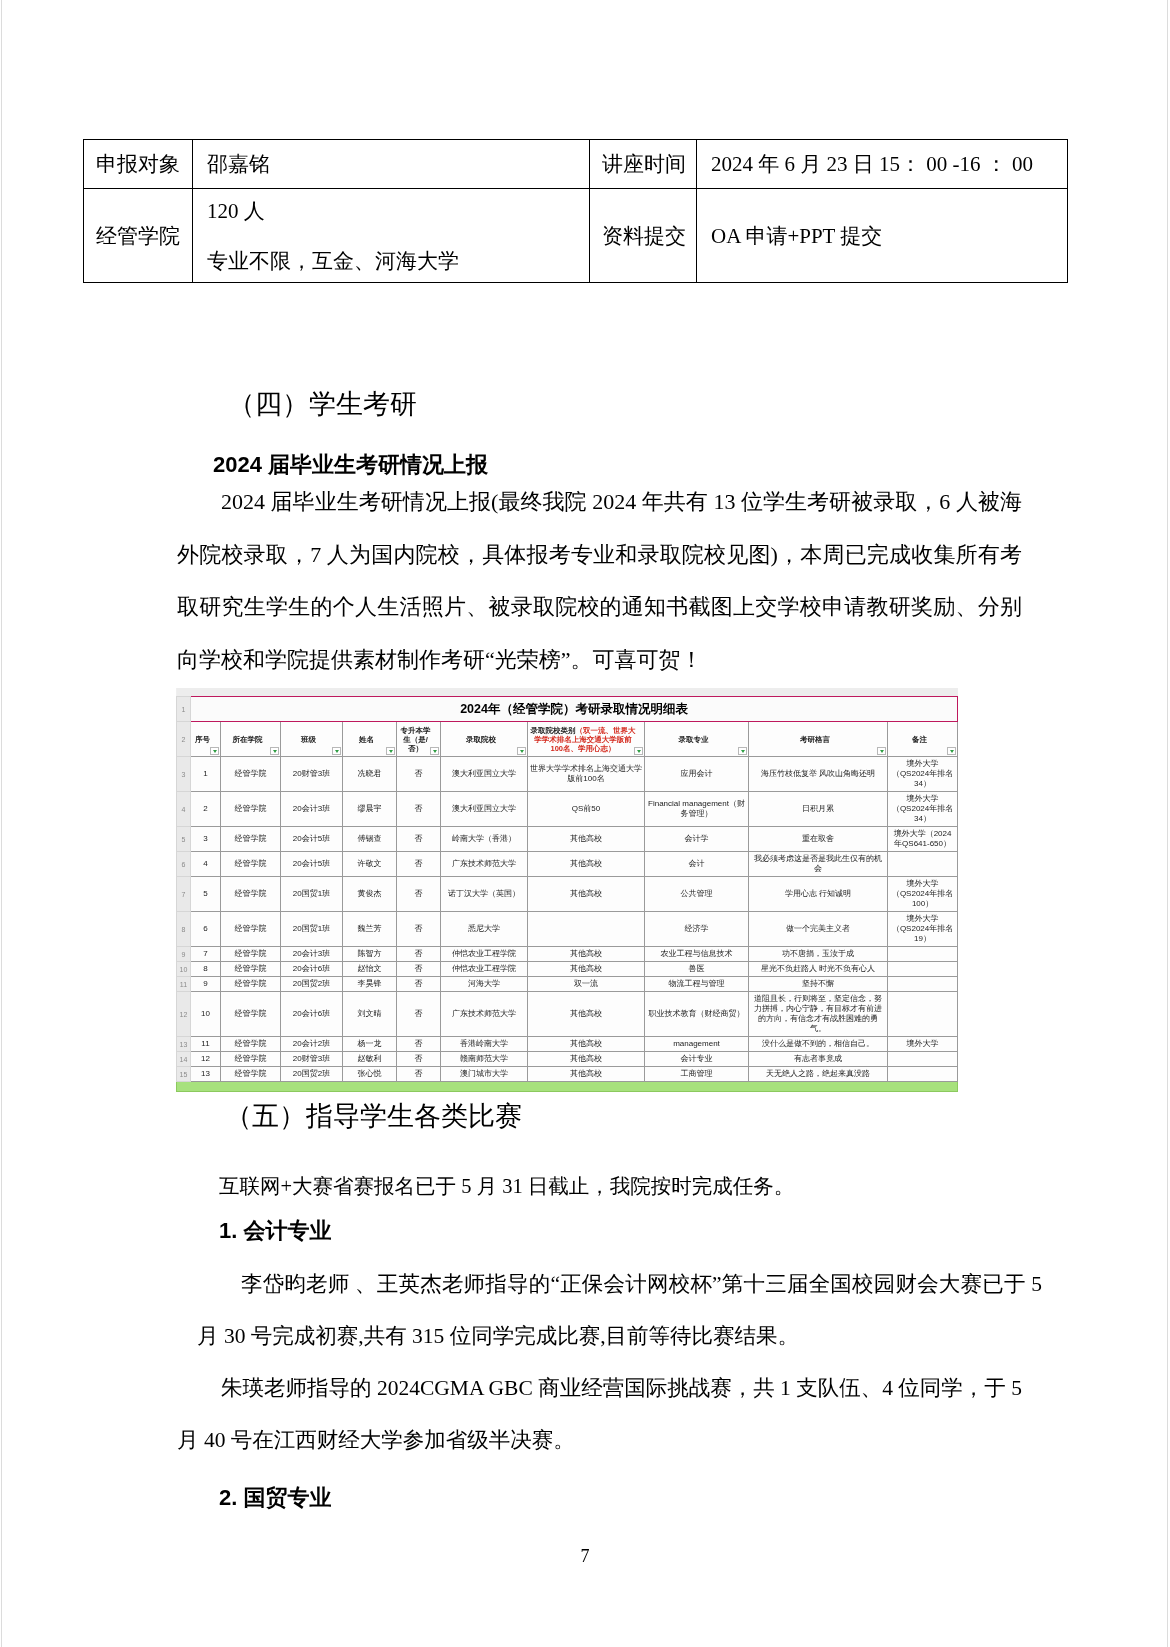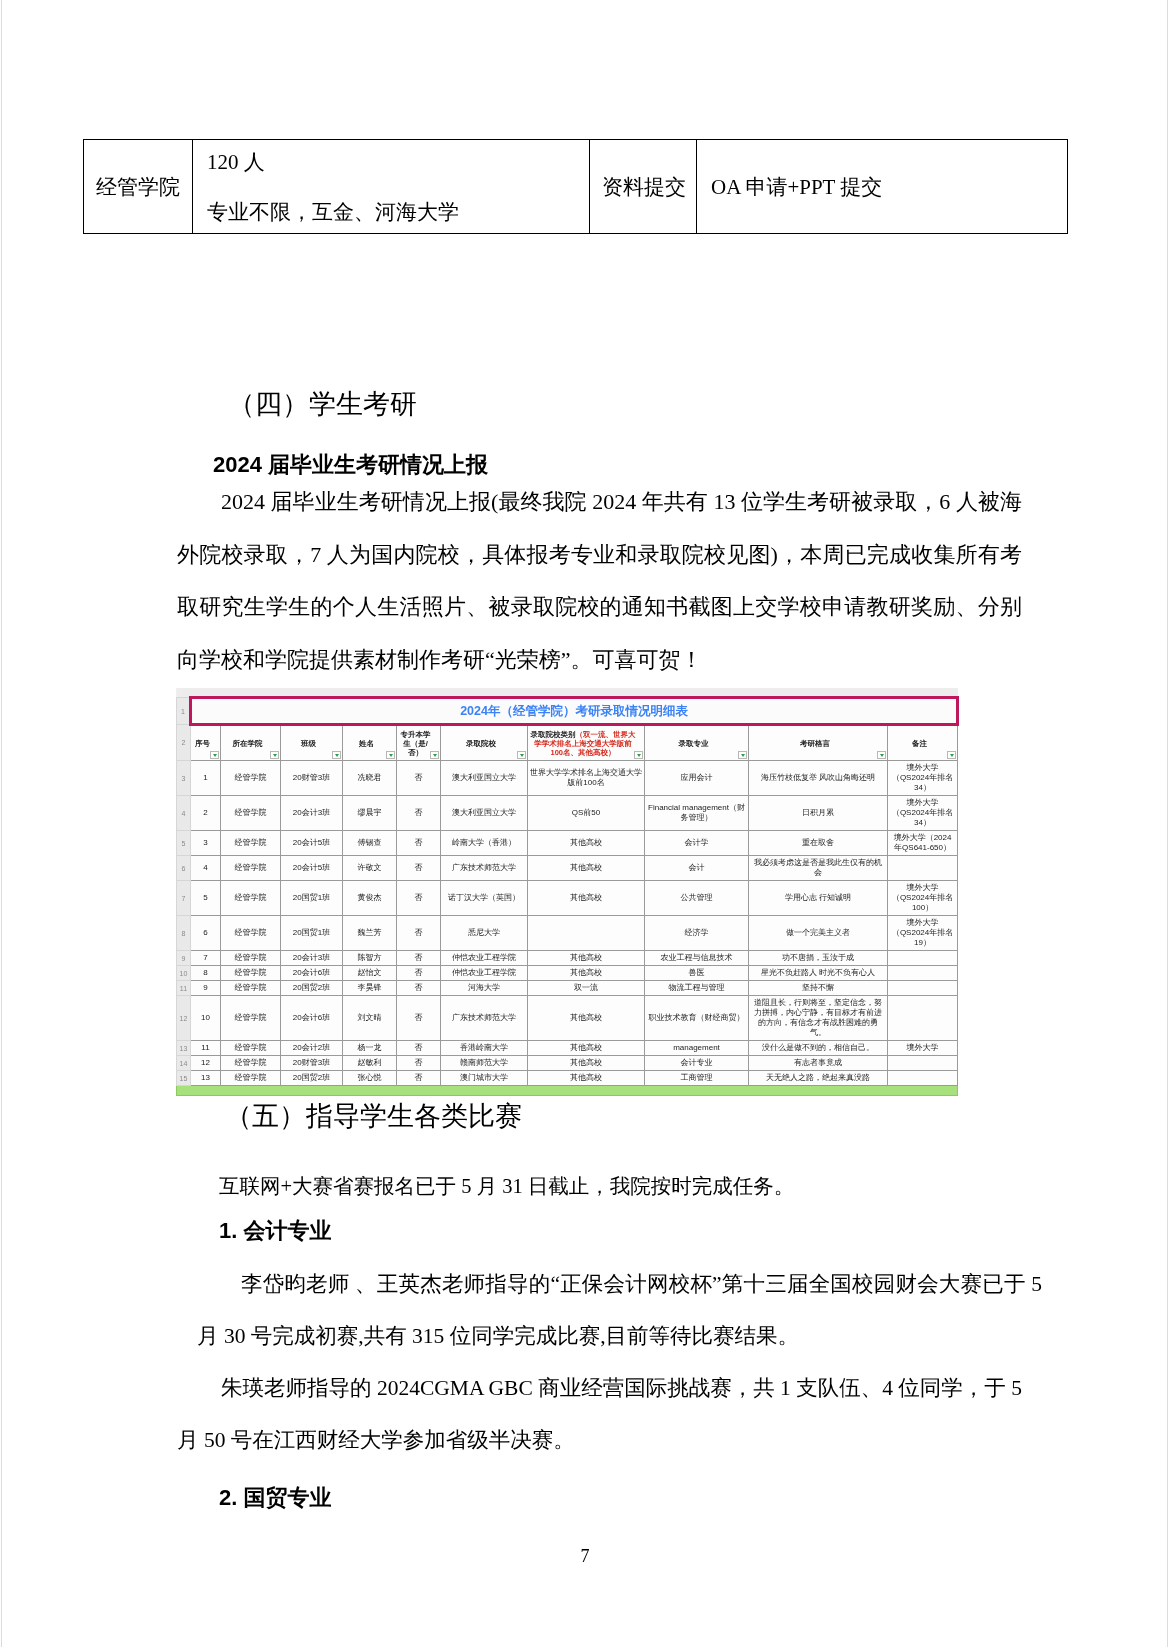--- a/index.html
+++ b/index.html
@@ -47,22 +47,22 @@
     background:#efefef;font-family:"Liberation Sans","DejaVu Sans",sans-serif;
   }
   .sheet-table{border-collapse:collapse;table-layout:fixed;width:781px;}
   .sheet-table td{overflow:hidden;}
   .sheet-table .g{
     background:#e9e9e9;border:1px solid #d6d6d6;color:#8b8b8b;
     font-size:7px;text-align:center;padding:0;
   }
   .sheet-table .strip{height:6px;background:#ededed;border:none;}
   .sheet-table .t{
-    border:3px solid #be185d;background:#fbfbfb;text-align:center;
-    font-weight:bold;font-size:12.5px;height:22px;color:#3b82f6;
+    border:1px solid #be185d;background:#fbfbfb;text-align:center;
+    font-weight:bold;font-size:12.5px;height:22px;color:#000000;
   }
   .sheet-table .c{
     border:1px solid #9a9a9a;background:#fdfdfd;text-align:center;
     font-size:8px;line-height:10px;padding:2px 2px;vertical-align:middle;color:#222;
   }
   .sheet-table .h{
     font-weight:bold;font-size:7.5px;line-height:9px;position:relative;
     height:30px;padding:2px 8px 2px 2px;margin-top:44px;
   }
   .red-note{color:#d42a1e;}
@@ -85,20 +85,26 @@
 <div class="page-edge edge-right"></div>
 
 <table class="info-table">
   <colgroup>
       <col style="width:109px">
       <col style="width:397px">
       <col style="width:107px">
       <col style="width:371px">
     </colgroup>
   <tbody>
+      <tr class="row-a">
+    <td class="lbl">申报对象</td>
+    <td class="val">邵嘉铭</td>
+    <td class="lbl">讲座时间</td>
+    <td class="val">2024 年 6 月 23 日 15：  00 -16 ：  00</td>
+  </tr>
   <tr class="row-c">
     <td class="lbl cell-top">经管学院</td>
     <td class="val cell-top">
       <div>120 人</div>
       <div class="val-line2">专业不限，互金、河海大学</div>
     </td>
     <td class="lbl cell-top">资料提交</td>
     <td class="val cell-top">OA 申请+PPT 提交</td>
   </tr>
 </tbody>
@@ -133,21 +139,21 @@
           <td class="t" colspan="10">2024年（经管学院）考研录取情况明细表</td>
         </tr>
         <tr>
           <td class="g">2</td>
           <td class="c h"><span>序号</span><span class="fi"></span></td>
           <td class="c h"><span>所在学院</span><span class="fi"></span></td>
           <td class="c h"><span>班级</span><span class="fi"></span></td>
           <td class="c h"><span>姓名</span><span class="fi"></span></td>
           <td class="c h"><span>专升本学生（是/否）</span><span class="fi"></span></td>
           <td class="c h"><span>录取院校</span><span class="fi"></span></td>
-          <td class="c h"><span>录取院校类别</span><span class="red-note">（双一流、世界大学学术排名上海交通大学版前100名、其他高校）</span><span class="fi"></span></td>
+          <td class="c h"><span>录取院校类别</span><span class="red-note">（双一流、世界大学学术排名上海交通大学版前100名、学用心志）</span><span class="fi"></span></td>
           <td class="c h"><span>录取专业</span><span class="fi"></span></td>
           <td class="c h"><span>考研格言</span><span class="fi"></span></td>
           <td class="c h"><span>备注</span><span class="fi"></span></td>
         </tr>
         <tr>
           <td class="g">3</td>
           <td class="c">1</td>
           <td class="c">经管学院</td>
           <td class="c">20财管3班</td>
           <td class="c">冼晓君</td>
@@ -318,16 +324,16 @@
           <td class="green-bar" colspan="11"></td>
         </tr>
       </tbody>
   </table>
 </div>
 
 <div class="h-big" style="left:225px;top:1098px;">（五）指导学生各类比赛</div>
 <div class="line-single" style="top:1172px;">互联网+大赛省赛报名已于 5 月 31 日截止，我院按时完成任务。</div>
 <div class="h-sub" style="left:219px;top:1216px;">1. 会计专业</div>
 <div class="para para-s" style="top:1258px;margin-left:20px;">李岱昀老师 、王英杰老师指导的“正保会计网校杯”第十三届全国校园财会大赛已于 5 月 30 号完成初赛,共有 315 位同学完成比赛,目前等待比赛结果。</div>
-<div class="para para-s" style="top:1362px;">朱瑛老师指导的 2024CGMA GBC 商业经营国际挑战赛，共 1 支队伍、4 位同学，于 5 月 50 号在江西财经大学参加省级半决赛。</div>
+<div class="para para-s" style="top:1362px;">朱瑛老师指导的 2024CGMA GBC 商业经营国际挑战赛，共 1 支队伍、4 位同学，于 5 月 40 号在江西财经大学参加省级半决赛。</div>
 <div class="h-sub" style="left:219px;top:1483px;">2. 国贸专业</div>
 
 <div class="page-num">7</div>
 
 </body></html>

